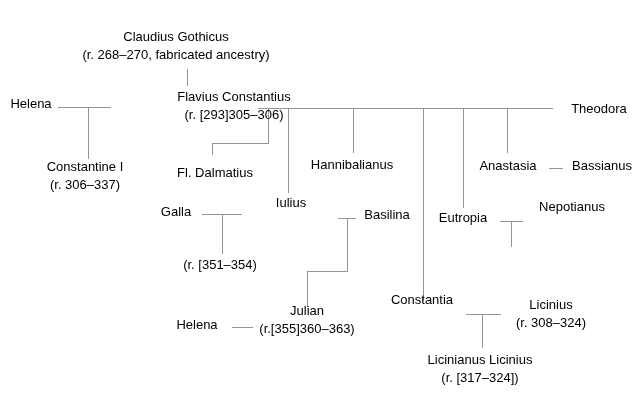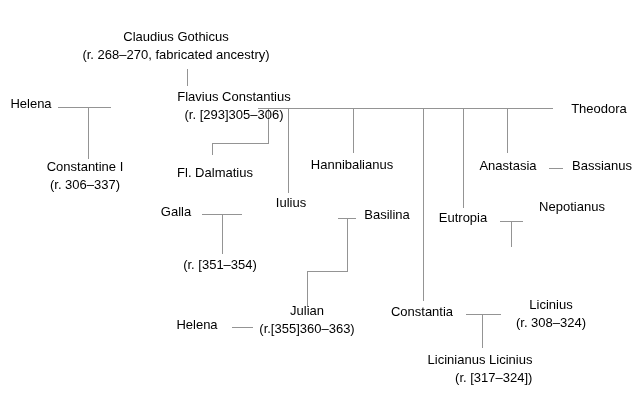--- a/index.html
+++ b/index.html
@@ -34,23 +34,23 @@
   .p-bassianus{left:602px;top:157px;}
   .p-galla{left:176px;top:203px;}
   .p-iulius{left:291px;top:194px;}
   .p-basilina{left:387px;top:206px;}
   .p-eutropia{left:463px;top:209px;}
   .p-nepotianus{left:572px;top:198px;}
   .p-iulnepotianus{left:509px;top:248px;}
   .p-gallus{left:220px;top:256px;}
   .p-helena2{left:197px;top:316px;}
   .p-julian{left:307px;top:302px;}
-  .p-constantia{left:422px;top:303px;justify-content:flex-end;}
+  .p-constantia{left:422px;top:291px;justify-content:flex-end;}
   .p-licinius{left:551px;top:296px;}
-  .p-licinianus{left:480px;top:351px;align-items:flex-end;}
+  .p-licinianus{left:480px;top:351px;}
 </style>
 </head>
 <body>
 
 <div class="stage">
 
   <div class="ln h" style="left:58px;top:107px;width:53px"></div>
   <div class="ln h" style="left:258px;top:108px;width:295px"></div>
   <div class="ln v" style="left:187px;top:69px;height:17px"></div>
   <div class="ln v" style="left:88px;top:107px;height:52px"></div>

